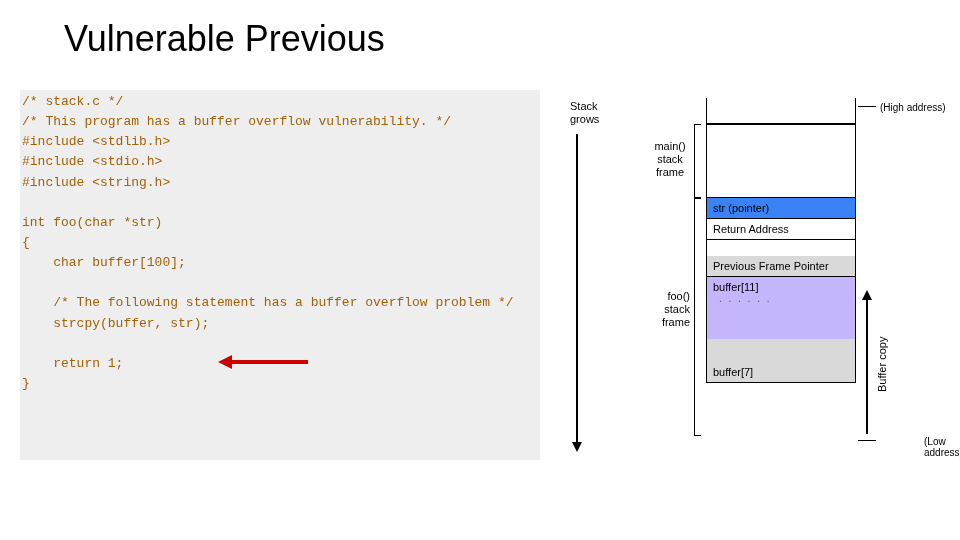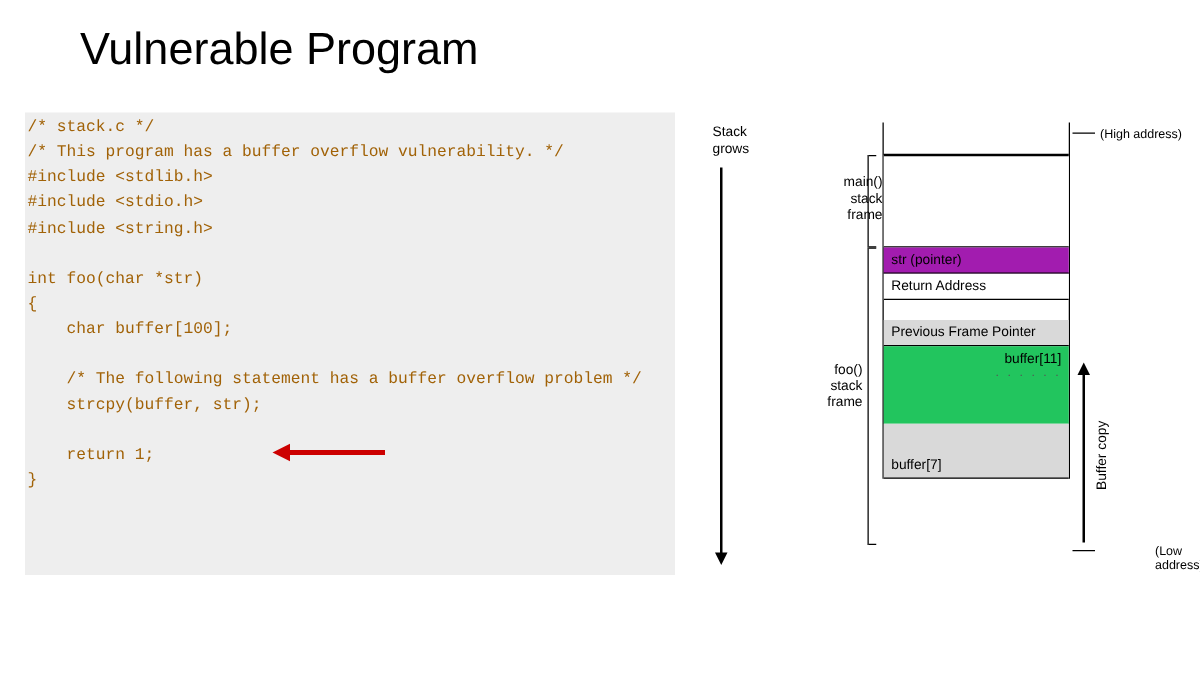--- a/index.html
+++ b/index.html
@@ -124,24 +124,24 @@
     border-right: 1px solid #000;
   }
   .row {
     border-bottom: 1px solid #000;
     padding: 4px 6px;
     font-size: 11px;
     text-align: left;
   }
   .row.empty-top { height: 26px; border-top:none;}
   .row.main-empty { height: 74px; background:#fff; border-top:1px solid #000;}
-  .row.str { background:#a21caf; }
+  .row.str { background:#3b82f6; }
   .row.ret { background:#fff; }
   .row.pfp { background:#d9d9d9;margin-top:16px; }
-  .row.buf11 { background:#22c55e; height: 62px; border-bottom: none; text-align: right; }
+  .row.buf11 { background:#c4b5fd; height: 62px; border-bottom: none; }
   .row.buf0 { background:#d9d9d9; height: 44px; }
   .dots {
     letter-spacing: 2px;
     color:#555;
     padding-left:6px;
     font-size:10px;
   }
 
   .high-addr, .low-addr {
     position: absolute;
@@ -180,21 +180,21 @@
     top: 302px;
     font-size:11px;
     transform: rotate(-90deg);
     transform-origin: left top;
     white-space: nowrap;
   }
 </style>
 </head>
 <body>
 
-<div class="title">Vulnerable Program</div>
+<div class="title">Vulnerable Previous</div>
 
 <div class="code-block"><span>/* stack.c */</span>
 <span>/* This program has a buffer overflow vulnerability. */</span>
 <span>#include &lt;stdlib.h&gt;</span>
 <span>#include &lt;stdio.h&gt;</span>
 <span>#include &lt;string.h&gt;</span>
 <span></span>
 <span>int foo(char *str)</span>
 <span>{</span>
 <span>    char buffer[100];</span>
@@ -209,21 +209,21 @@
   <div class="line"></div>
   <div class="head"></div>
 </div>
 
 <div class="diagram">
   <div class="stack-grows" style="white-space:pre;">Stack
 grows</div>
   <div class="down-arrow"></div>
 
   <div class="bracket" style="top:34px;left:144px;height:74px;"></div>
-  <div class="bracket-label" style="top:50px;left:116px;width:40px;white-space:pre;">main()
+  <div class="bracket-label" style="top:50px;left:100px;width:40px;white-space:pre;text-align:center;">main()
 stack
 frame</div>
 
   <div class="bracket" style="top:108px;left:144px;height:238px;"></div>
   <div class="bracket-label" style="top:200px;left:100px;width:40px;white-space:pre;">foo()
 stack
 frame</div>
 
   <div class="stack-col">
     <div class="row empty-top"></div>

